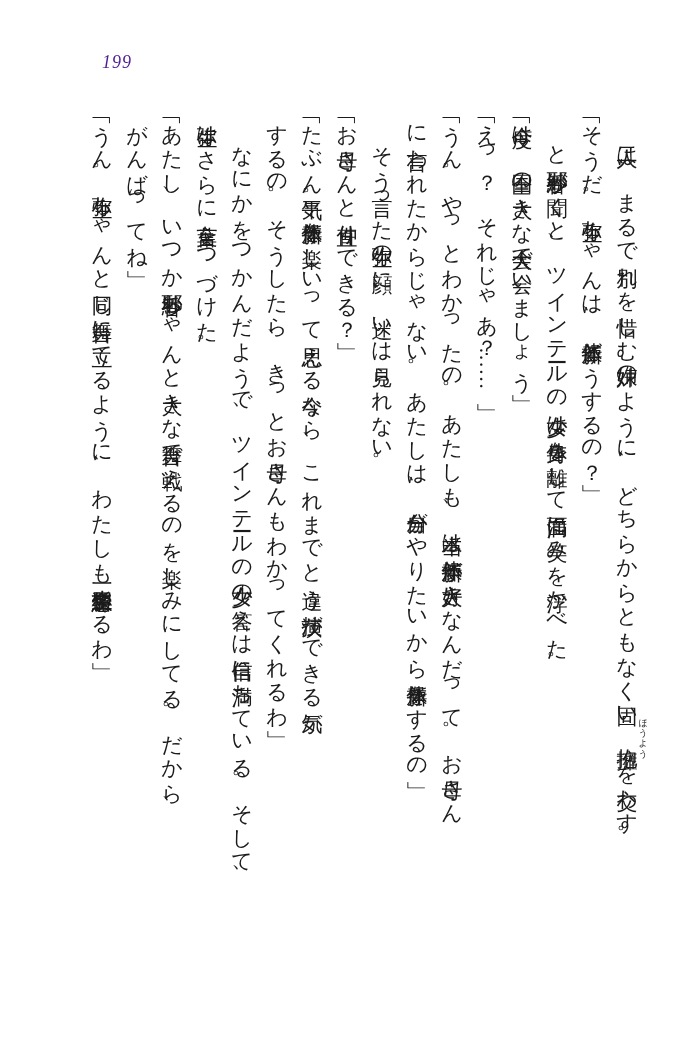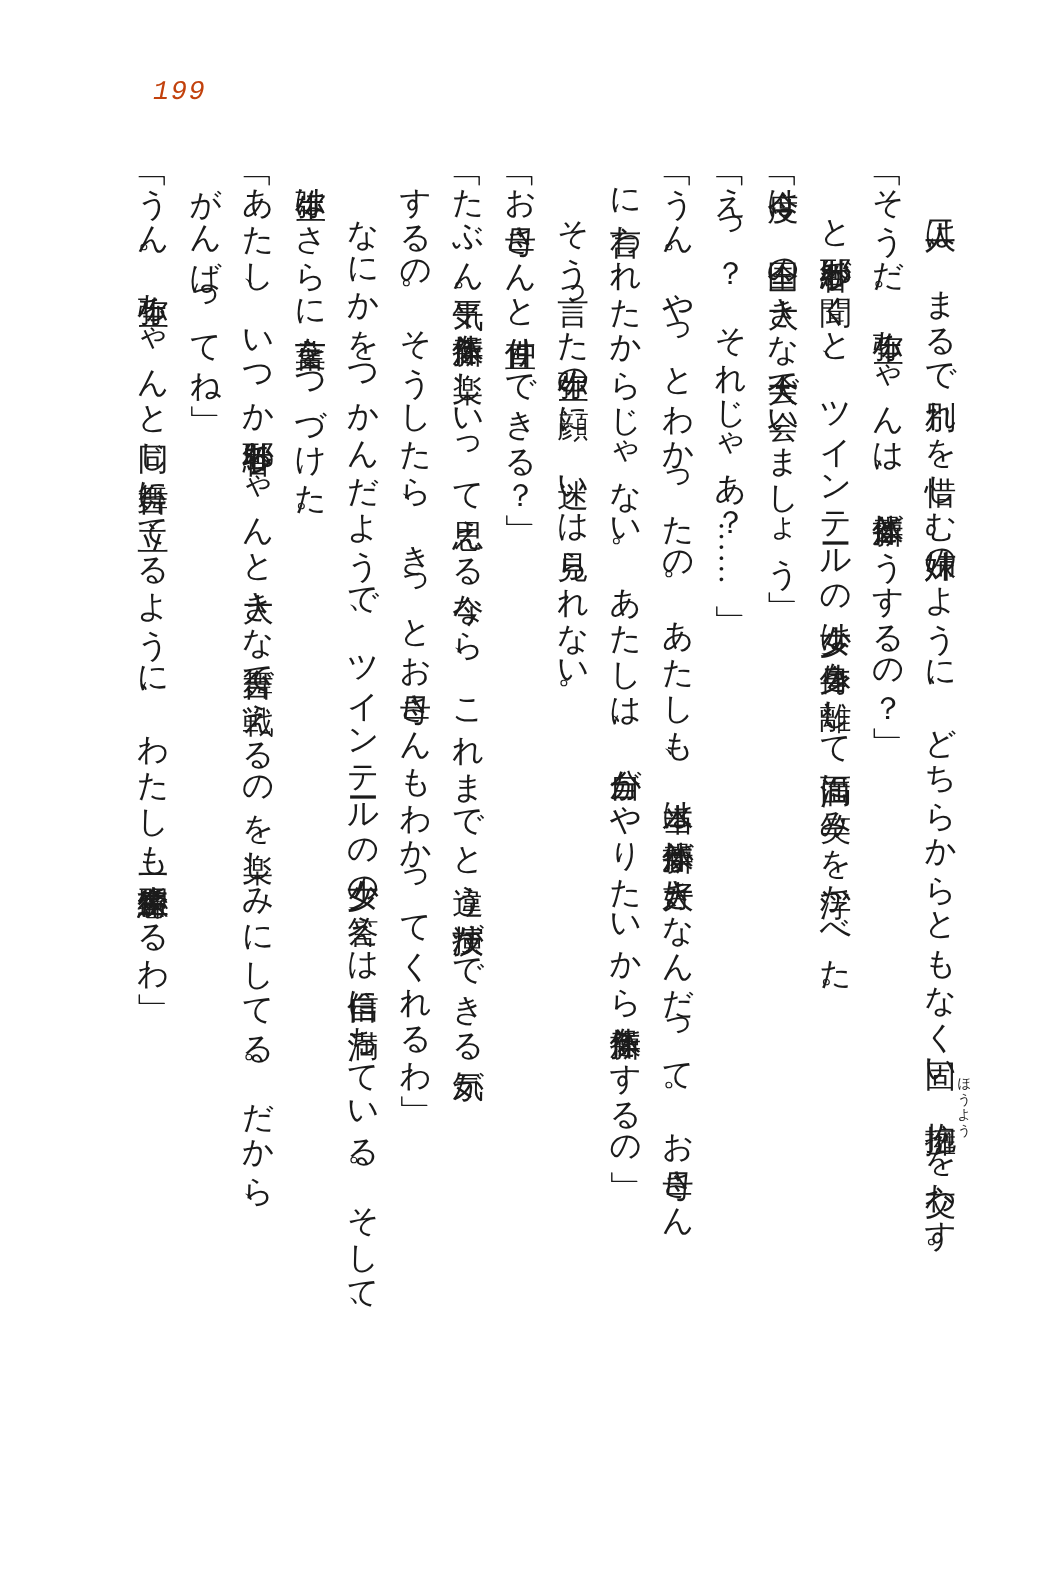--- a/index.html
+++ b/index.html
@@ -14,22 +14,22 @@
     background: #ffffff;
     overflow: hidden;
     font-family: "Liberation Serif", "DejaVu Serif", serif;
   }
   .page-number {
     position: absolute;
     top: 52px;
     left: 102px;
     font-size: 18px;
     font-style: italic;
-    color: #c2410c;
-    font-family: Liberation Mono, monospace;
+    color: #4c1d95;
+    font-family: Liberation Serif, serif;
     letter-spacing: 1px;
   }
   .text-block {
     position: absolute;
     top: 110px;
     right: 46px;
     height: 852px;
     writing-mode: vertical-rl;
     text-orientation: mixed;
     color: #1b1b1b;

